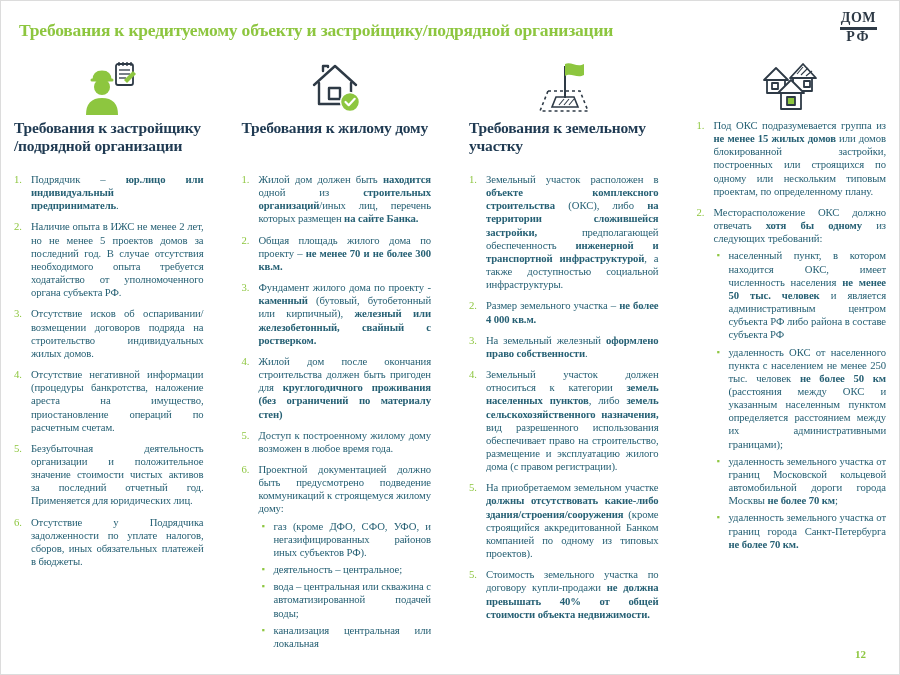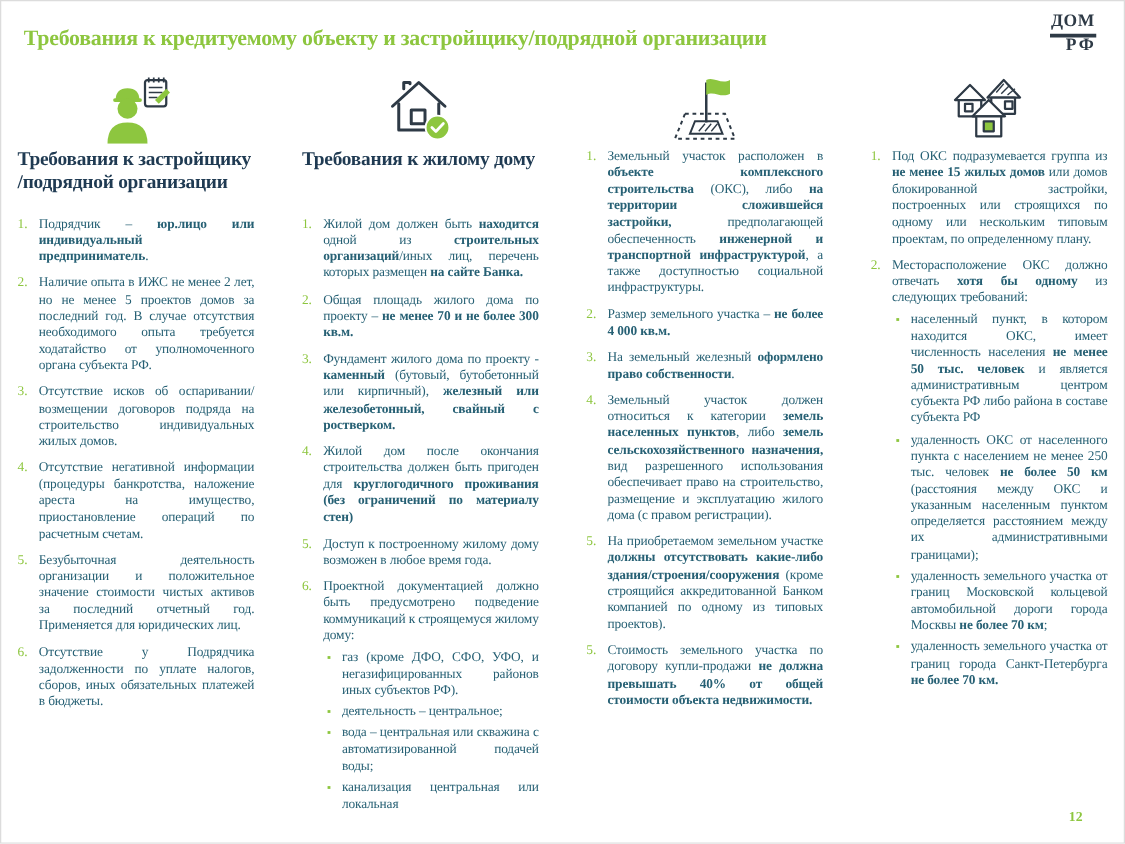--- a/index.html
+++ b/index.html
@@ -6,21 +6,21 @@
   .slide{
     position:relative;width:900px;height:675px;background:#ffffff;
     border:1px solid #dcdcdc;box-sizing:border-box;overflow:hidden;
     font-family:Liberation Serif, serif;
   }
   .title{
     position:absolute;top:19px;left:18px;width:800px;
     font-size:17.5px;font-weight:bold;color:#8DC63F;letter-spacing:-0.2px;
   }
   .logo{
-    position:absolute;top:10px;right:22px;text-align:right;
+    position:absolute;top:10px;right:22px;text-align:center;
     color:#2E3A46;font-weight:bold;line-height:1;
   }
   .logo-top{font-size:14px;letter-spacing:0.5px;border-bottom:3px solid #2E3A46;padding:0 1px 2px 1px;}
   .logo-bottom{font-size:14px;letter-spacing:2px;margin-top:0;}
   .columns{
     position:absolute;top:58px;left:13px;right:13px;
     display:grid;grid-template-columns:repeat(4,1fr);column-gap:17px;gap:38px;
   }
   .col-icon{height:56px;display:flex;align-items:center;justify-content:center;margin-bottom:4px;}
   .col-header{
@@ -151,20 +151,21 @@
           <svg width="64" height="56" viewBox="0 0 64 56" xmlns="http://www.w3.org/2000/svg">
     <path d="M16 32 H48 L56 52 H8 Z" fill="none" stroke="#2E3A46" stroke-width="1.6" stroke-dasharray="3 3"></path>
     <path d="M24 38 H42 L46 48 H20 Z" fill="#ffffff" stroke="#2E3A46" stroke-width="1.6"></path>
     <line x1="27" y1="46" x2="32" y2="40" stroke="#2E3A46" stroke-width="1.1"></line>
     <line x1="32" y1="46" x2="37" y2="40" stroke="#2E3A46" stroke-width="1.1"></line>
     <line x1="37" y1="46" x2="42" y2="40" stroke="#2E3A46" stroke-width="1.1"></line>
     <line x1="33" y1="7" x2="33" y2="39" stroke="#2E3A46" stroke-width="2"></line>
     <path d="M33 5 C39 2 45 9 52 5 L52 16 C45 20 39 13 33 17 Z" fill="#8DC63F"></path>
   </svg>
         </div>
+        <div class="col-header">Требования к земельному участку</div>
         <div class="list">
           <div class="item">
             <span class="num">1.</span>
             <div class="txt"><span>Земельный участок расположен в </span><span class="b">объекте комплексного строительства</span><span> (ОКС), либо </span><span class="b">на территории сложившейся застройки,</span><span> предполагающей обеспеченность </span><span class="b">инженерной и транспортной инфраструктурой</span><span>, а также доступностью социальной инфраструктуры.</span></div>
           </div>
           <div class="item">
             <span class="num">2.</span>
             <div class="txt"><span>Размер земельного участка – </span><span class="b">не более 4 000 кв.м.</span></div>
           </div>
           <div class="item">

